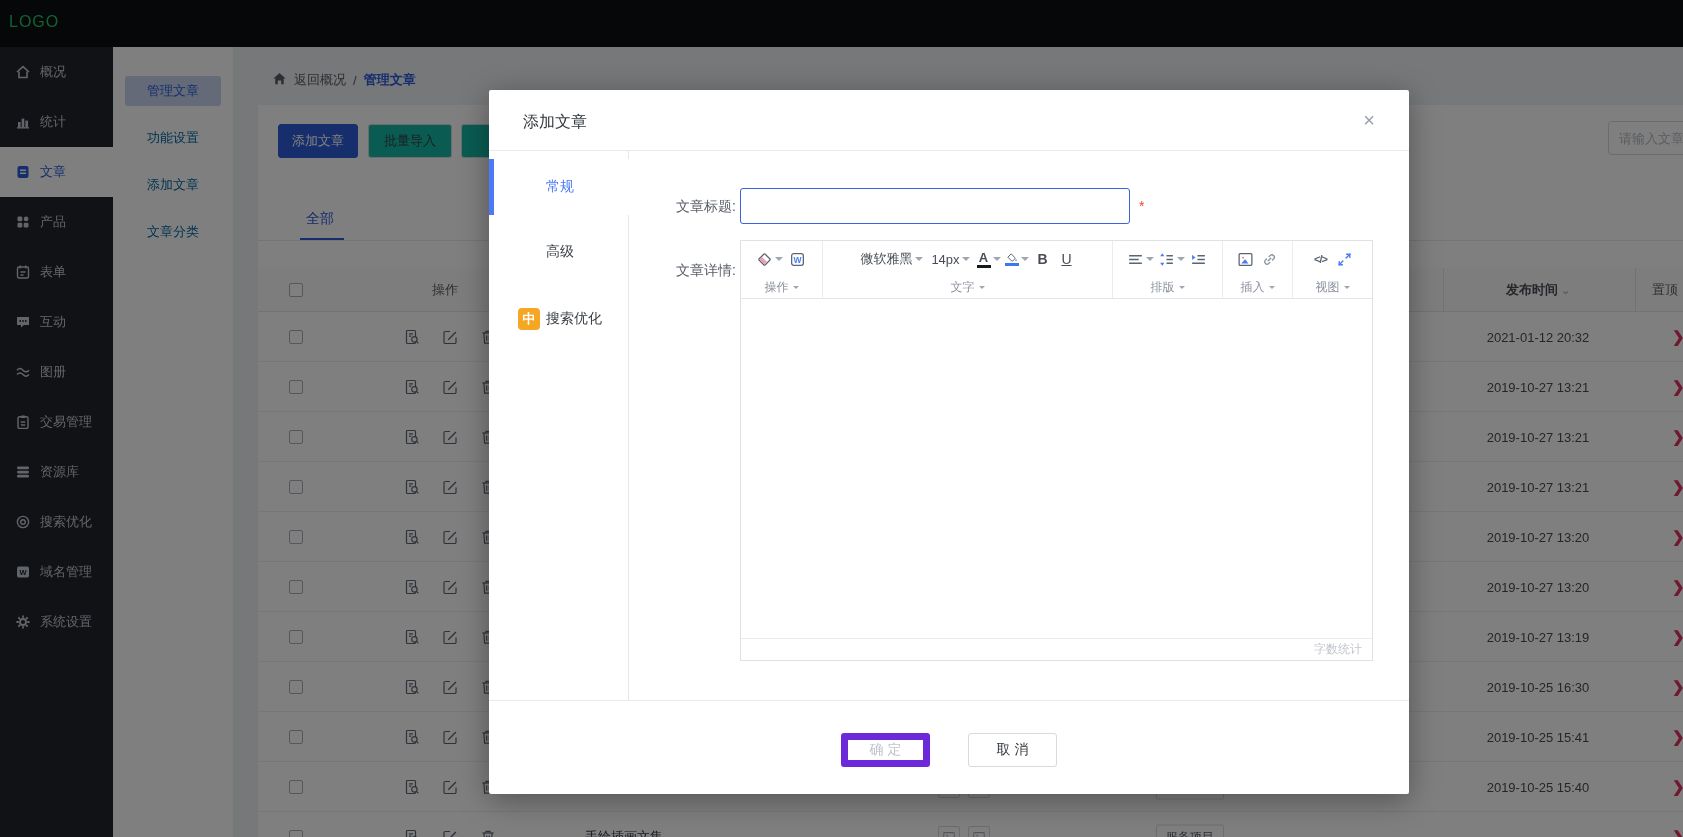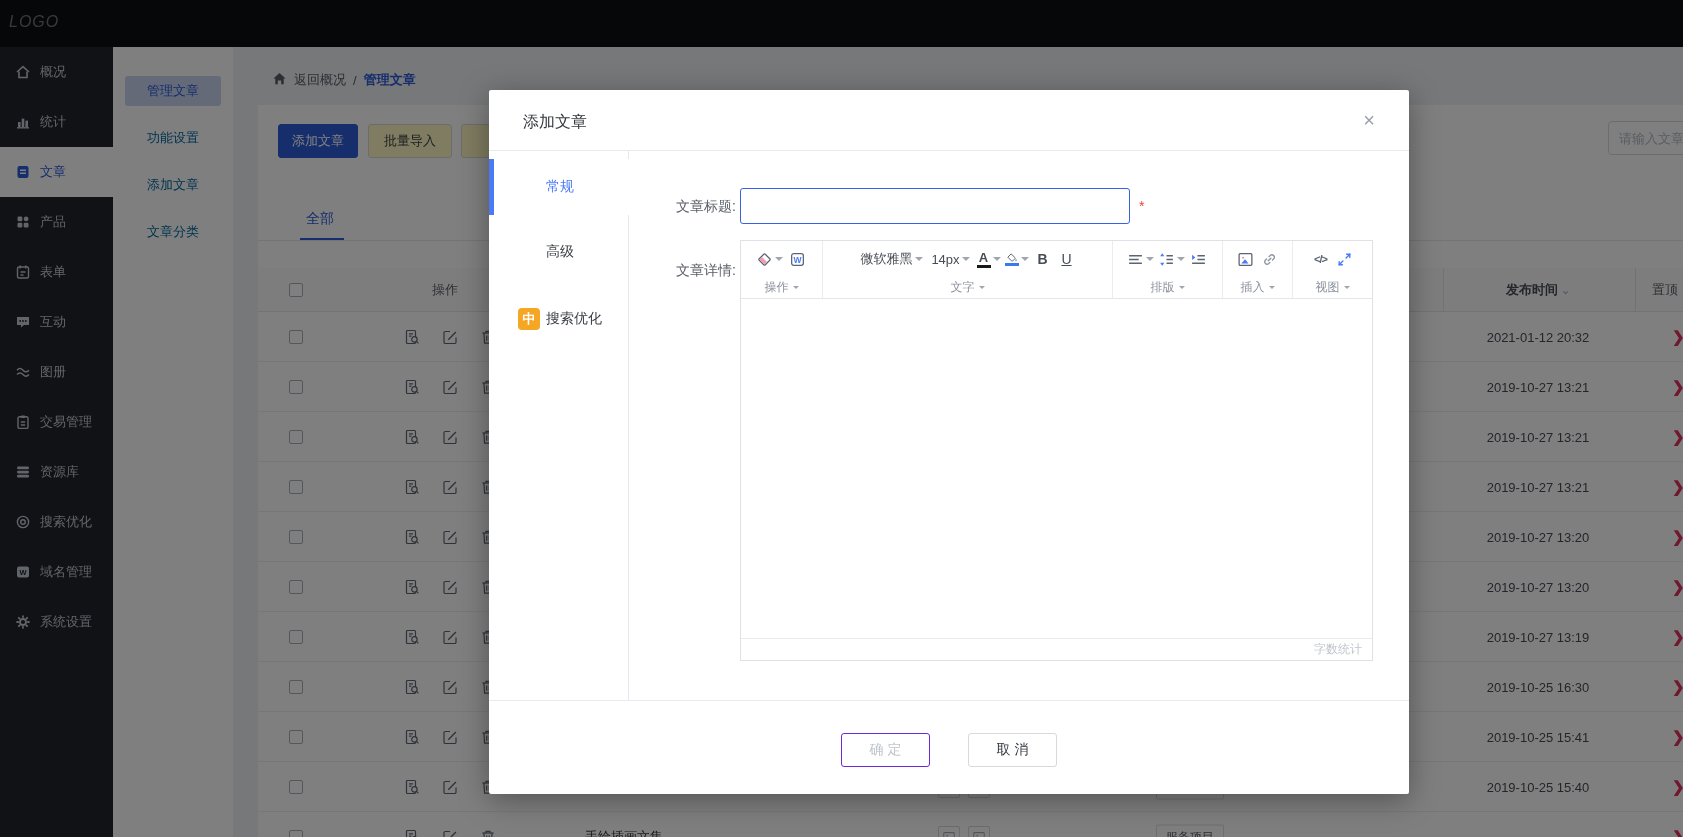--- a/index.html
+++ b/index.html
@@ -3,21 +3,21 @@
 <meta charset="utf-8">
 <style>
   * { margin:0; padding:0; box-sizing:border-box; }
   html,body { width:1683px; height:837px; overflow:hidden; }
   body { font-family:"Liberation Sans", sans-serif; }
   .app { position:relative; width:1683px; height:837px; overflow:hidden; background:#eef0f4; }
 
   
   .base { position:absolute; inset:0; }
   .topbar { position:absolute; left:0; top:0; width:1683px; height:47px; background:#0d0f12; }
-  .logo { position:absolute; left:9px; top:13px; color:#737373; font-size:16px; letter-spacing:1px;font-style:italic; }
+  .logo { position:absolute; left:9px; top:13px; color:#22c55e; font-size:16px; letter-spacing:1px; }
 
   .sidebar { position:absolute; left:0; top:47px; width:113px; bottom:0; background:#20242b; }
   .snav-item { position:relative; height:50px; display:flex; align-items:center; padding-left:15px; gap:9px;
                color:#c3c8d1; font-size:13px; cursor:pointer; }
   .snav-item.active { background:#ffffff; color:#2d5cd8; }
   .sicon { width:16px; height:16px; display:inline-flex; }
   .sicon svg { width:16px; height:16px; }
 
   .submenu { position:absolute; left:113px; top:47px; width:120px; bottom:0; background:#ffffff; padding-top:29px; }
   .sub-item { width:96px; height:30px; margin:0 0 17px 12px; border-radius:3px; display:flex; align-items:center;
@@ -25,21 +25,21 @@
   .sub-item.active { background:#c9d5f1; color:#2d5cd8; }
 
   .breadcrumb { position:absolute; left:272px; top:70px; height:20px; display:flex; align-items:center; gap:7px;
                 font-size:13px; color:#565c66; }
   .breadcrumb .crumb-current { color:#2d5cd8; font-weight:bold; }
   .bc-home svg { width:15px; height:15px; }
 
   .card { position:absolute; left:258px; top:105px; width:1432px; height:800px; background:#ffffff; }
 
   .btn { position:absolute; height:34px; border-radius:3px; font-size:13px; display:flex; align-items:center;
-         justify-content:center; cursor:pointer; border:1px solid #d9d9d9; background:#fef9c3; color:#3a3f46; }
+         justify-content:center; cursor:pointer; border:1px solid #d9d9d9; background:#14b8a6; color:#3a3f46; }
   .btn.primary { background:#2d5cd8; border-color:#2d5cd8; color:#fff; }
 
   .search-box { position:absolute; left:1608px; top:121px; width:120px; height:34px; border:1px solid #d9d9d9;
                 border-radius:4px; background:#fff; font-size:13px; color:#aeb3bc; padding:0 10px; outline:none; }
   .search-box::placeholder { color:#b4b9c2; }
 
   .tab-all { position:absolute; left:306px; top:210px; font-size:14px; color:#2d5cd8; cursor:pointer; }
   .tab-underline { position:absolute; left:300px; top:238px; width:44px; height:2px; background:#2d5cd8; }
   .tabs-divider { position:absolute; left:258px; top:240px; width:1432px; height:1px; background:#e6e8ec; }
 
@@ -109,21 +109,21 @@
   .icon-bucket { display:flex; flex-direction:column; align-items:center; }
   .icon-bucket .bar { width:14px; height:3px; background:#3a7af0; margin-top:0px; }
   .code-txt { font-size:11px; font-weight:bold; color:#5a6573; letter-spacing:-1px; }
   .e-content { flex:1; background:#fff; }
   .e-status { height:22px; border-top:1px solid #e8eaee; display:flex; align-items:center; justify-content:flex-end;
               padding-right:10px; font-size:12px; color:#c0c4cc; }
 
   .m-foot-line { position:absolute; left:0; top:610px; width:920px; height:1px; background:#e8eaee; }
   .m-btn { position:absolute; top:643px; width:89px; height:34px; border-radius:3px; font-size:14px;
            display:flex; align-items:center; justify-content:center; cursor:pointer; background:#fff; }
-  .m-btn.confirm { left:352px; border:1px solid #6d28d9; color:#c0c4cc; }
+  .m-btn.confirm { left:352px; border:7px solid #6d28d9; color:#c0c4cc; }
   .m-btn.cancel { left:479px; border:1px solid #d9d9d9; color:#33383f; }
 </style>
 </head>
 <body>
 
 <div class="app">
   <div class="base">
 
     <div class="topbar">
       <span class="logo">LOGO</span>

